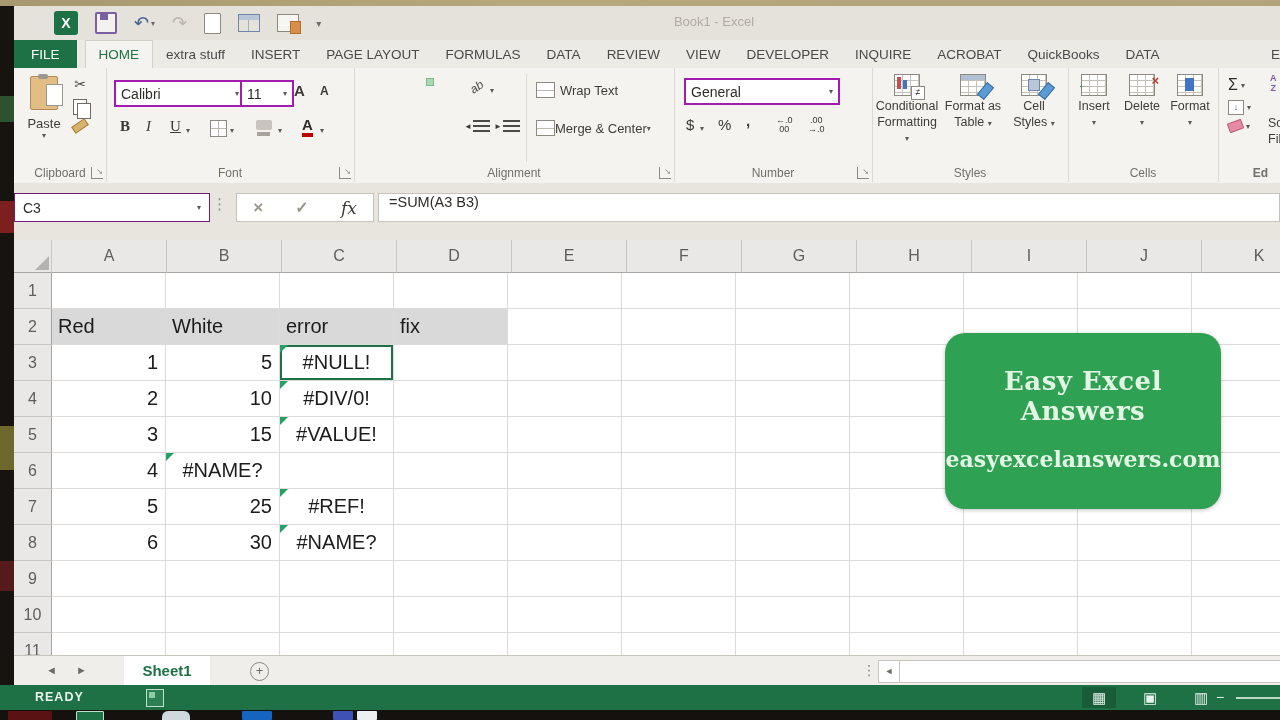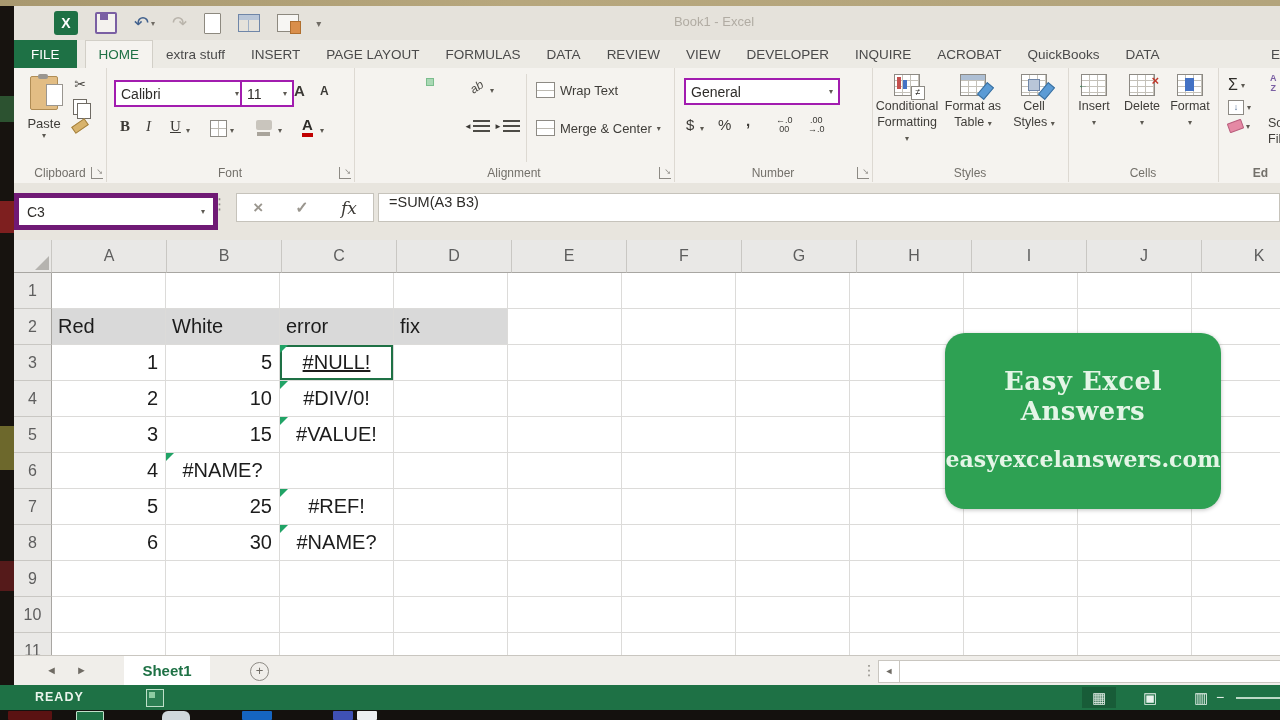--- a/index.html
+++ b/index.html
@@ -107,21 +107,21 @@
   .ed-col{position:absolute;left:10px;top:8px;display:flex;flex-direction:column;gap:6px;}
   .ed-row{display:flex;align-items:center;gap:3px;}
   .sigma{font-size:16px;color:#2e2c29;}
   .filldown{width:14px;height:13px;border:1px solid #8d8a84;background:#fff;font-size:9px;line-height:12px;text-align:center;color:#41618e;}
   .eraser{width:13px;height:8px;background:#e589a4;border:1px solid #b85d7c;transform:rotate(-20deg);border-radius:1px;}
   .az{position:absolute;left:52px;top:6px;font-size:9px;font-weight:bold;color:#7a5fa3;line-height:1.1;text-align:center;}
   .ed-txt{position:absolute;left:50px;font-size:12.5px;color:#3f3d39;}
 
   
   .fbar{left:14px;top:183px;width:1266px;height:57px;background:#e8e5de;border-bottom:1px solid #cfccc5;}
-  .namebox{position:absolute;left:0px;top:10px;width:178px;height:27px;background:#fff;border:5px solid #701a75;
+  .namebox{position:absolute;left:0px;top:10px;width:178px;height:27px;background:#fff;border:1px solid #701a75;
            display:flex;align-items:center;justify-content:space-between;padding:0 8px;font-size:14px;color:#2e2c29;}
   .fdots{position:absolute;left:198px;top:12px;color:#8d8a84;font-size:15px;letter-spacing:0;}
   .fxbox{position:absolute;left:222px;top:10px;width:136px;height:27px;background:#fff;border:1px solid #c6c3bb;
          display:flex;align-items:center;justify-content:space-around;}
   .fx-x{color:#9a968e;font-size:17px;font-weight:bold;}
   .fx-check{color:#9a968e;font-size:16px;font-weight:bold;}
   .fx-fx{font-family:"DejaVu Serif",serif;font-style:italic;font-size:17px;color:#3b3935;}
   .finput{position:absolute;left:364px;top:10px;right:0;height:27px;background:#fff;border:1px solid #c6c3bb;
           display:flex;align-items:flex-start;padding:0 10px;font-size:14.5px;color:#2e2c29;}
 
@@ -134,21 +134,21 @@
          display:flex;align-items:center;justify-content:center;font-size:16px;color:#5e5e5e;}
   .g-row{display:flex;height:36px;}
   .row-h{width:37px;flex:none;background:#e9e8e6;border-right:1px solid #a8a6a2;border-bottom:1px solid #c9c7c3;
          display:flex;align-items:center;justify-content:center;font-size:16px;color:#5e5e5e;}
   .g-cell{width:114px;flex:none;border-right:1px solid #dcdbd9;border-bottom:1px solid #dcdbd9;position:relative;
           font-size:20px;font-weight:500;color:#1c1c1c;display:flex;align-items:center;box-sizing:border-box;}
   .g-cell.al-l{justify-content:flex-start;padding-left:6px;}
   .g-cell.al-r{justify-content:flex-end;padding-right:7px;}
   .g-cell.al-c{justify-content:center;}
   .g-cell.fill{background:#d9d9d9;}
-  .g-cell.active{box-shadow:inset 0 0 0 2px #1e7145;text-decoration:underline;}
+  .g-cell.active{box-shadow:inset 0 0 0 2px #1e7145;}
   .err-tri{position:absolute;left:0;top:0;width:0;height:0;border-top:8px solid #21a366;border-right:8px solid transparent;}
 
   
   .promo{left:945px;top:333px;width:276px;height:176px;background:#2ea153;border-radius:20px;
          box-shadow:0 1px 4px rgba(0,0,0,.25);}
   .promo .l1{position:absolute;top:33px;left:0;right:0;text-align:center;font-family:"DejaVu Serif",serif;
              font-weight:bold;font-size:26px;color:#e4f5e6;letter-spacing:.5px;}
   .promo .l2{position:absolute;top:113px;left:0;right:0;text-align:center;font-family:"DejaVu Serif",serif;
              font-weight:bold;font-size:22px;color:#e4f5e6;}
 
@@ -301,21 +301,21 @@
       </span>
       <span style="position:absolute;left:140px;top:52px;display:flex;gap:1px;align-items:center;">
         <span class="small-arrow" style="font-size:8px;">►</span>
         <span class="lines"></span>
       </span>
       <span class="vdiv" style="left:172px;"></span>
       <span style="position:absolute;left:182px;top:14px;display:flex;align-items:center;gap:5px;">
         <span class="wrap-icon"></span>
         <span class="rlabel">Wrap Text</span>
       </span>
-      <span style="position:absolute;left:182px;top:52px;display:flex;align-items:center;gap:5px;">
+      <span style="position:absolute;left:182px;top:52px;display:flex;align-items:center;">
         <span class="merge-icon"></span>
         <span class="rlabel">Merge &amp; Center</span>
         <span class="caret">▾</span>
       </span>
       <span class="glabel">Alignment</span>
       <span class="dlg">↘</span>
     </div>
 
     <div class="group" style="left:660px;width:198px;">
       <div class="combo" style="position:absolute;left:10px;top:10px;width:142px;">

